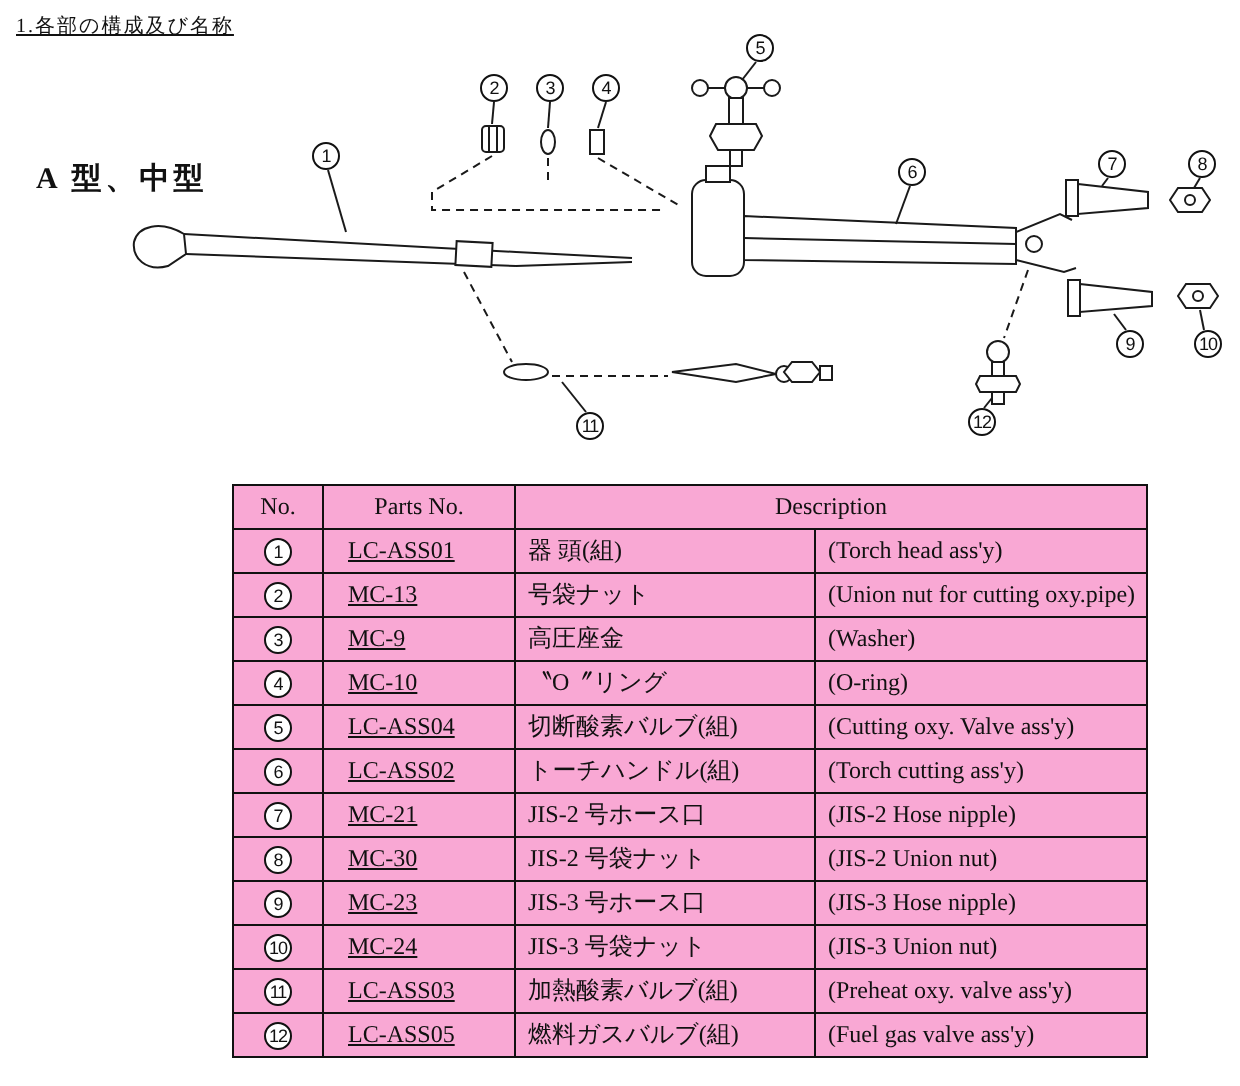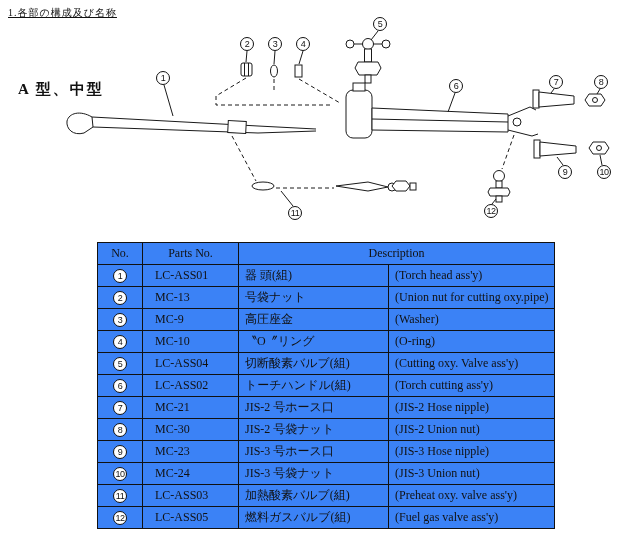--- a/index.html
+++ b/index.html
@@ -25,36 +25,36 @@
     display: inline-block;
     width: 14px; height: 14px;
     border: 1px solid #111; border-radius: 50%;
     background: #fff;
     font: 9px/12px "Liberation Sans", "DejaVu Sans", sans-serif;
     text-align: center;
     letter-spacing: -0.5px;
   }
   .abs { position: absolute; transform: translate(-50%, -50%); }
   table.parts-table {
-    position: absolute; left: 97px; top: 242px; width: 457px;
-    border-collapse: collapse; background: #3b82f6;
+    position: absolute; left: 116px; top: 242px; width: 457px;
+    border-collapse: collapse; background: #f9a8d4;
     table-layout: fixed;
   }
   .parts-table th, .parts-table td {
     border: 1px solid #111;
     font-size: 12px;
     font-weight: normal;
     height: 22px;
     padding: 0 4px;
     white-space: nowrap;
     overflow: hidden;
   }
   .parts-table th { text-align: center; }
   td.c-no { text-align: center; }
-  td.c-part { padding-left: 12px; }
+  td.c-part { padding-left: 12px; text-decoration: underline; }
   td.c-jp { padding-left: 6px; }
   td.c-en { padding-left: 6px; }
 </style>
 </head>
 <body>
 
 <div class="title">1.各部の構成及び名称</div>
 <div class="subtitle">A 型、中型</div>
 
 <svg class="diagram" width="620" height="232" viewBox="0 0 620 232">

